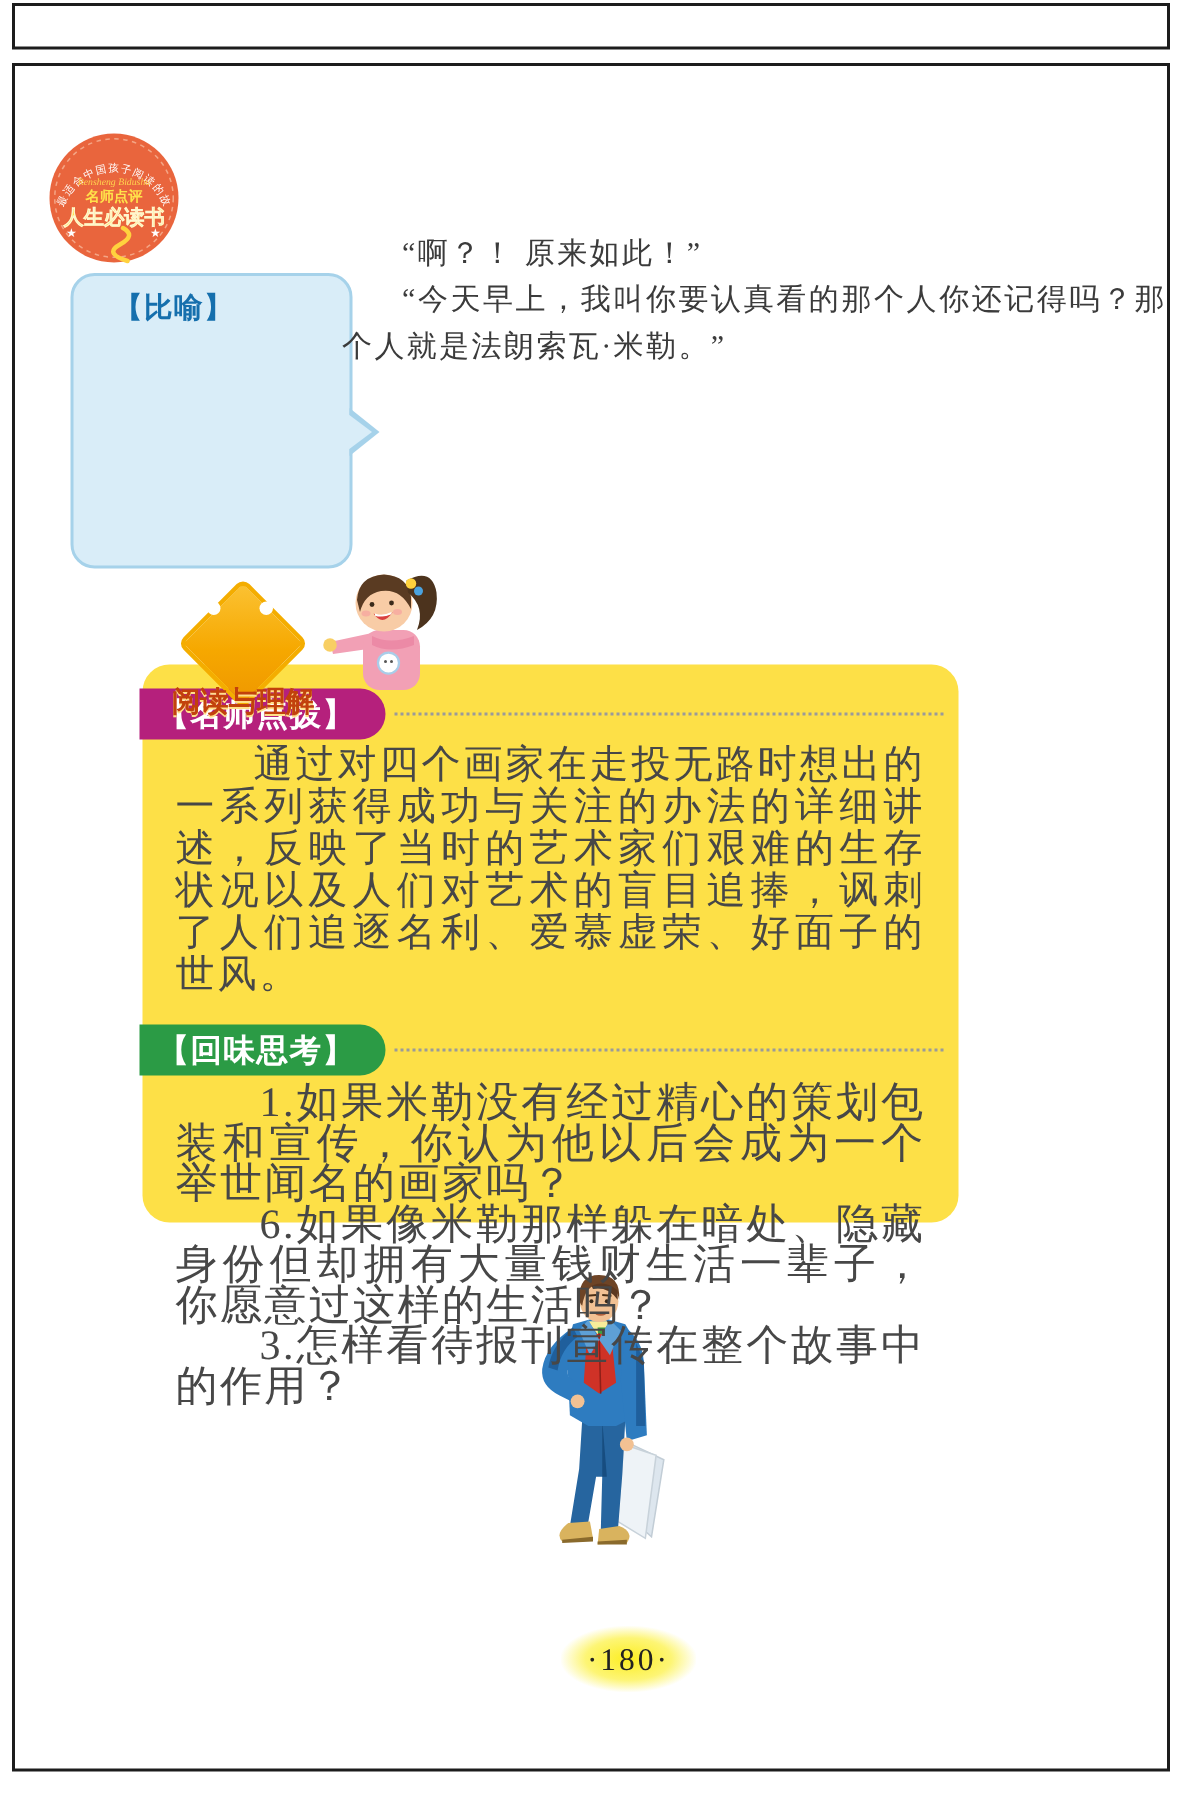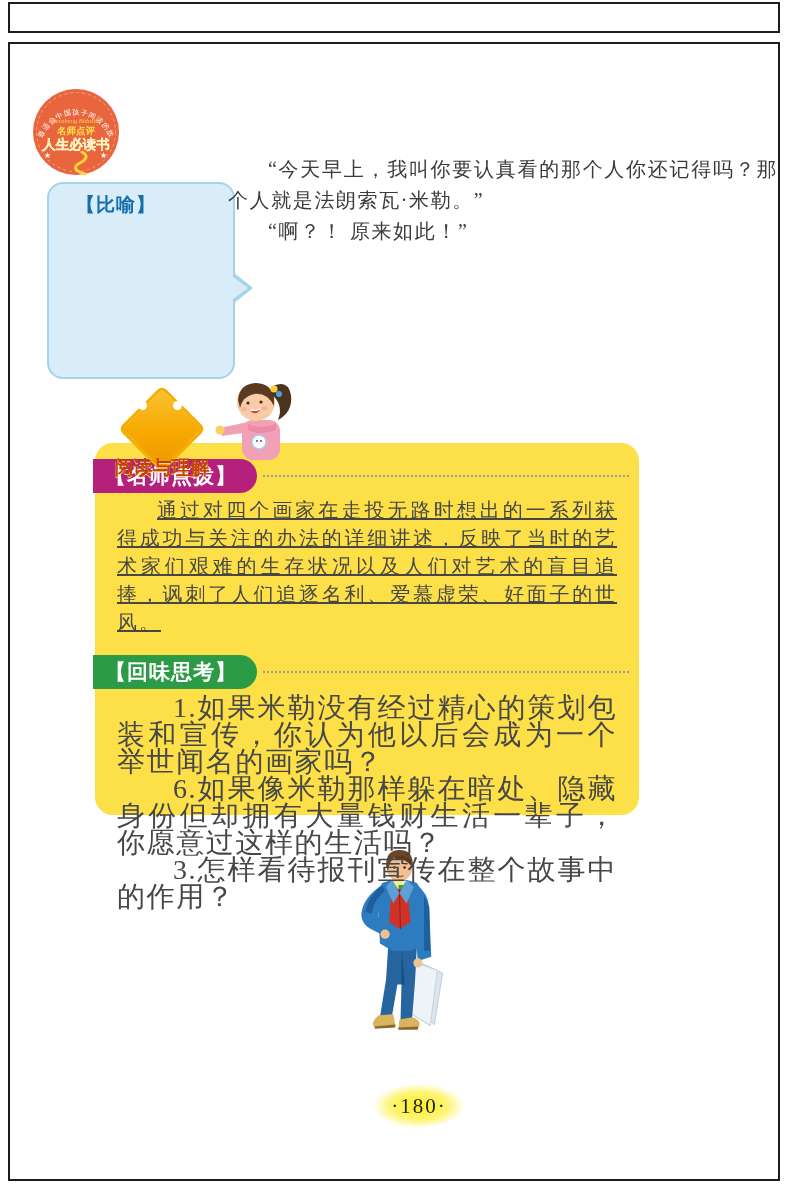--- a/index.html
+++ b/index.html
@@ -53,22 +53,22 @@
   .cream { position:absolute; left:85px; top:399px; width:544px; height:372px;
            background:#fde047; border-radius:18px; padding-top:16px; z-index:1; }
   .badge-row { display:flex; align-items:center; height:34px; }
   .badge { height:34px; display:flex; align-items:center; padding:0 20px 0 12px;
            margin-left:-2px; border-radius:0 18px 18px 0;
            font-family:"Liberation Sans","DejaVu Sans",sans-serif; font-weight:bold;
            font-size:21px; color:#ffffff; letter-spacing:1px; white-space:nowrap; }
   .badge.magenta { background:#b5207c; }
   .badge.green   { background:#2b9b45;text-align:right; }
   .dotline { flex:1; height:0; border-top:2px dotted #9a9a9a; margin:0 10px 0 6px; }
-  .cream-para { margin:3px 22px 0 22px; font-size:20px; line-height:28px;
-           letter-spacing:2px; color:#474747; text-align:justify; text-indent:2em;text-decoration:underline; }
+  .cream-para { margin:3px 22px 0 22px; font-size:26px; line-height:28px;
+           letter-spacing:2px; color:#474747; text-align:justify; text-indent:2em; }
   .badge-row.second { margin-top:19px; }
   .questions { margin:5px 22px 0 22px; font-size:28px; line-height:27px;
            letter-spacing:1.6px; color:#474747; text-align:justify; }
   .questions p { text-indent:2em; }
 
   
   .man { position:absolute; left:342px; top:804px; width:100px; height:195px; }
 
   
   .pagenum { position:absolute; left:364px; top:1040px; width:90px; height:44px;
@@ -100,22 +100,22 @@
     <text x="68" y="70" font-size="8" fill="#ffffff">★</text>
   </svg>
 
   <div class="bubble">
     <div class="bubble-pointer1"></div>
     <div class="bubble-pointer2"></div>
     <div class="bubble-title">【比喻】</div>
   </div>
 
   <div class="story">
+    <p>“啊？！ 原来如此！”</p>
     <p>“今天早上，我叫你要认真看的那个人你还记得吗？那个人就是法朗索瓦·米勒。”</p>
-    <p>“啊？！ 原来如此！”</p>
   </div>
 
   <div class="diamond-wrap">
     <div class="diamond-shape"></div>
     <div class="diamond-dot d1"></div>
     <div class="diamond-dot d2"></div>
     <div class="diamond-label">阅读与理解</div>
   </div>
 
   <svg class="girl" viewBox="0 0 84 84">

